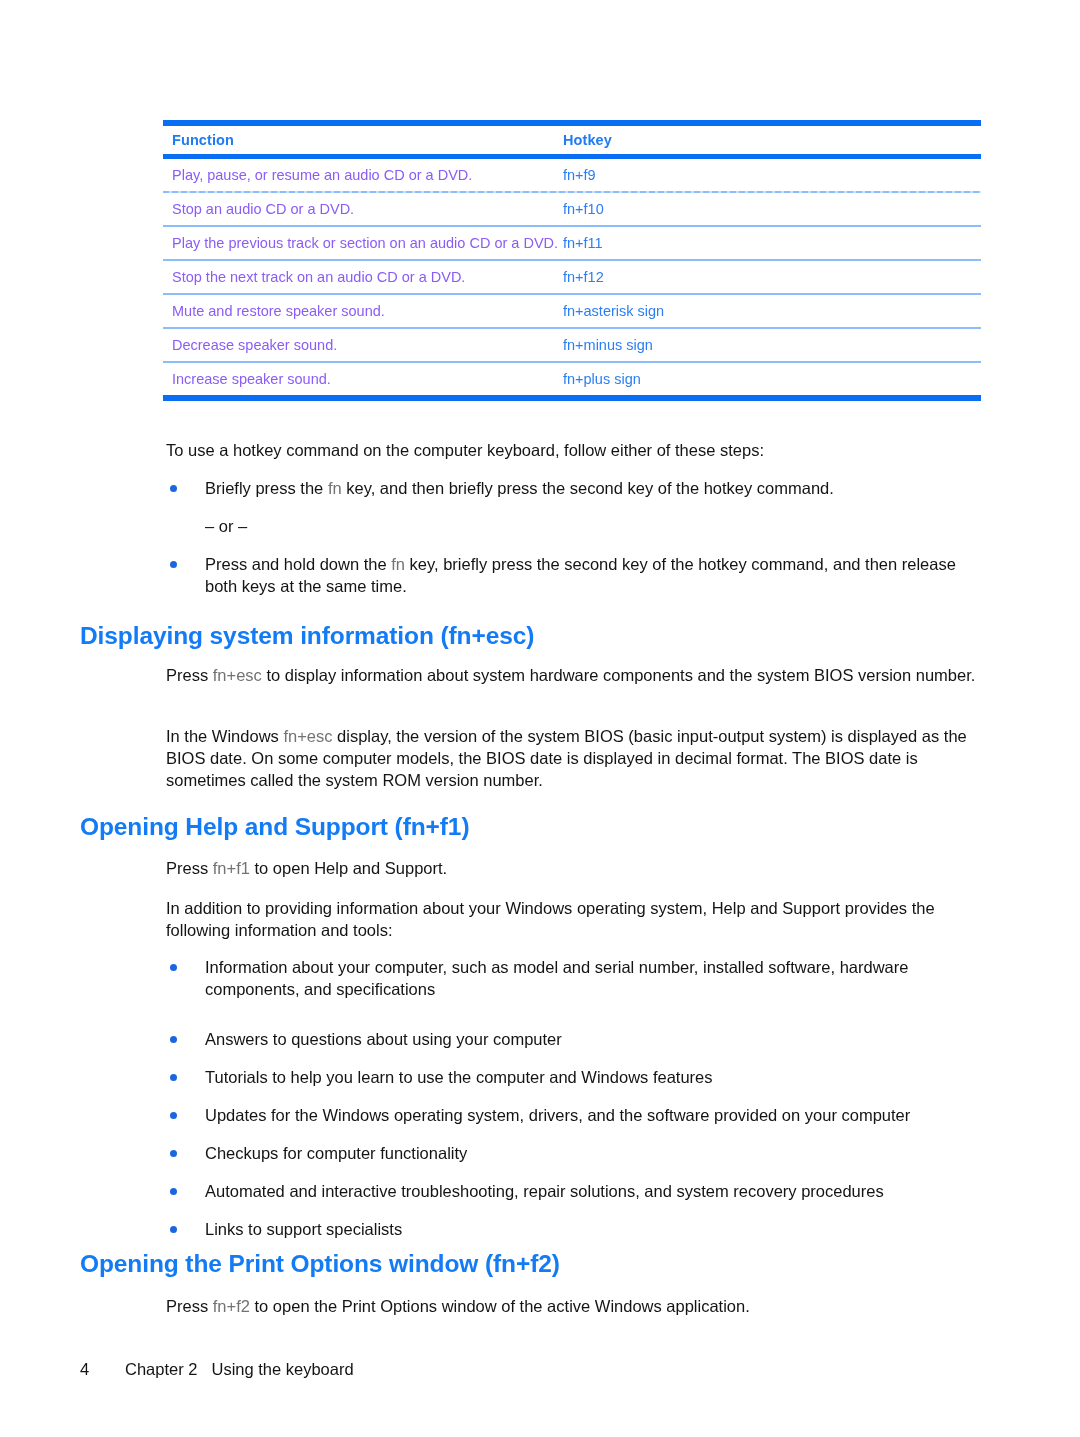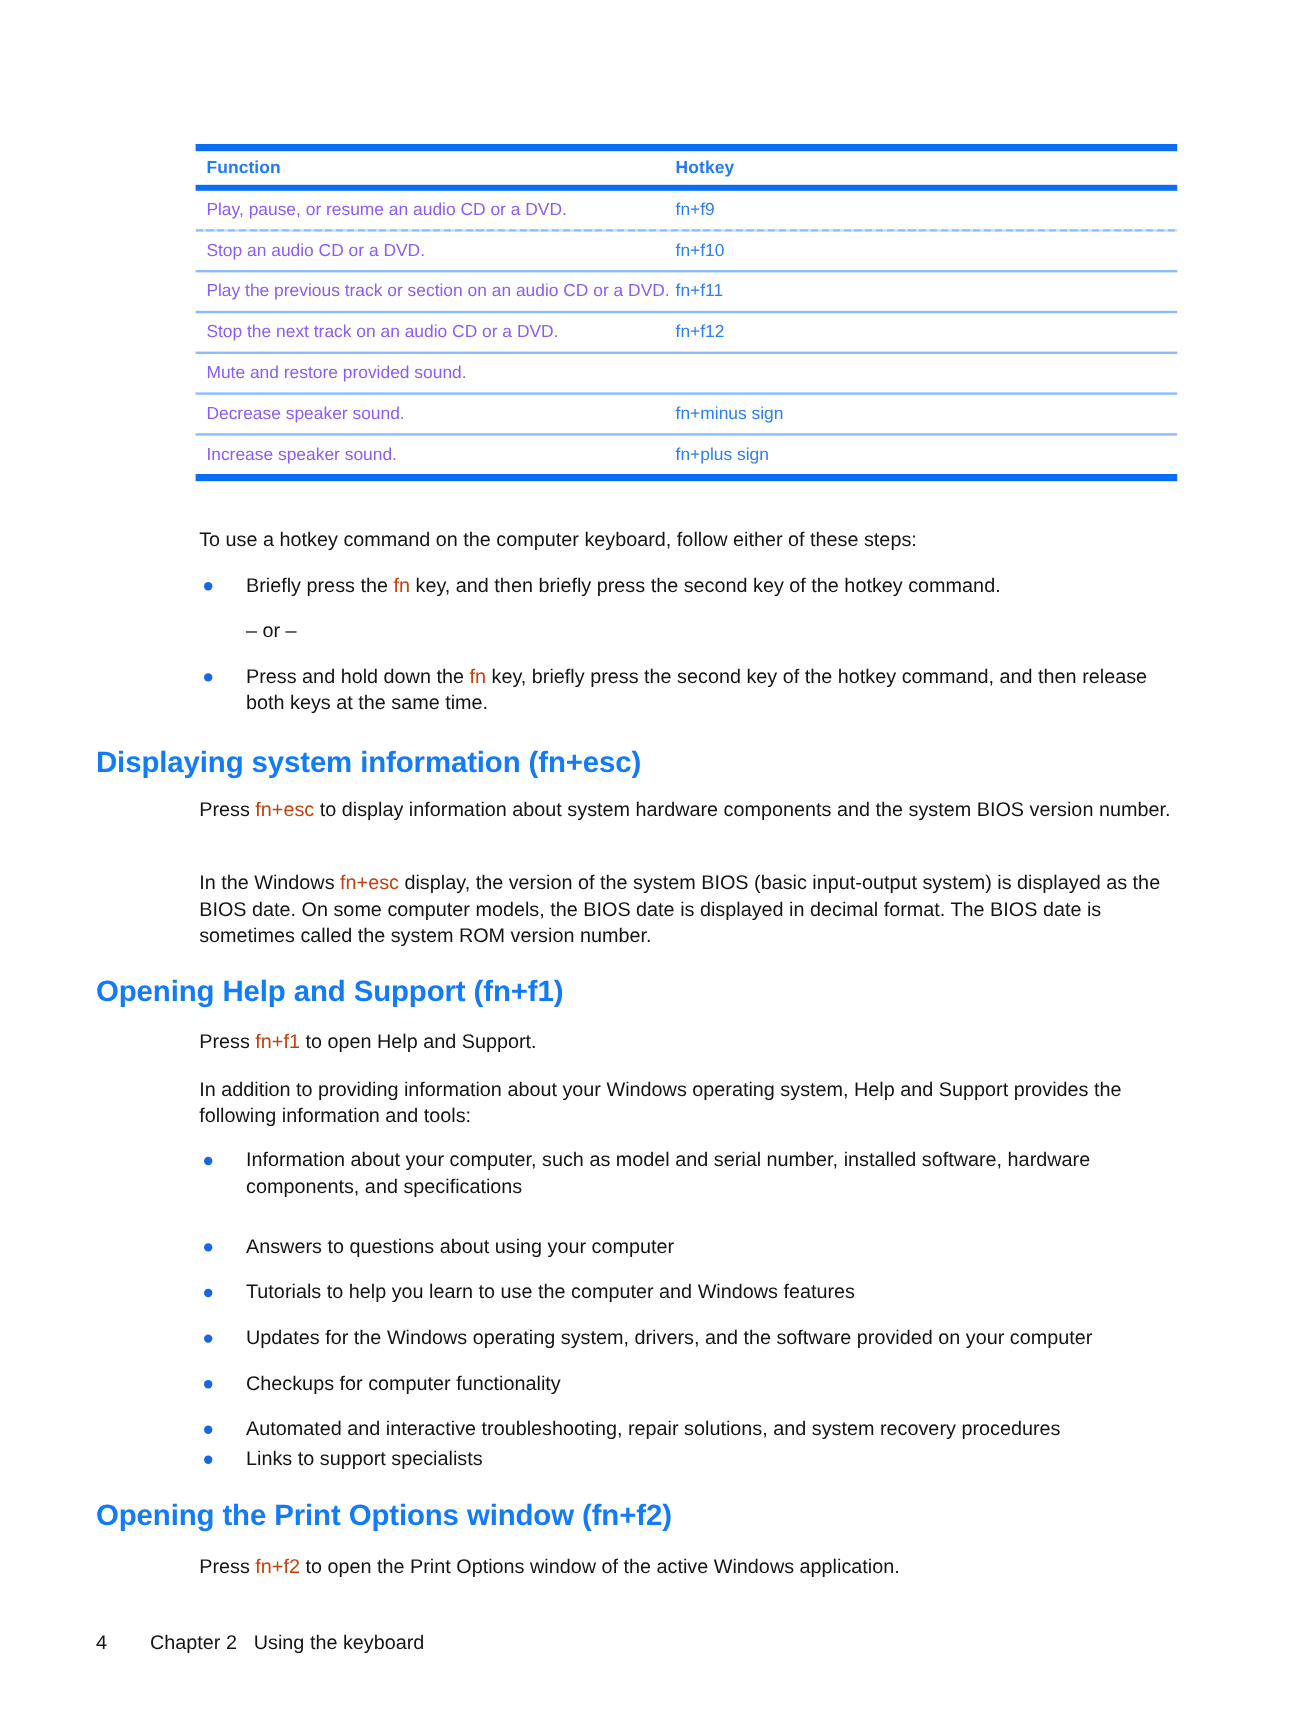--- a/index.html
+++ b/index.html
@@ -131,21 +131,21 @@
     background: #1a66e0;
   }
   .or-line {
     padding-left: 39px;
     font-size: 16.5px;
     line-height: 22px;
     color: #141414;
   }
 
   .kbd {
-    color: #c2410c;
+    color: #737373;
   }
 
   
   .footer {
     position: absolute;
     left: 80px;
     top: 1348px;
     width: 920px;
     font-size: 16.5px;
     color: #141414;
@@ -195,21 +195,22 @@
     </div>
     <div class="rule-row"></div>
 
     <div class="trow">
       <div class="cell-function">Stop the next track on an audio CD or a DVD.</div>
       <div class="cell-hotkey">fn+f12</div>
     </div>
     <div class="rule-row"></div>
 
     <div class="trow">
-      <div class="cell-function">Mute and restore provided sound.</div>
+      <div class="cell-function">Mute and restore speaker sound.</div>
+      <div class="cell-hotkey">fn+asterisk sign</div>
     </div>
     <div class="rule-row"></div>
 
     <div class="trow">
       <div class="cell-function">Decrease speaker sound.</div>
       <div class="cell-hotkey">fn+minus sign</div>
     </div>
     <div class="rule-row"></div>
 
     <div class="trow">
@@ -272,21 +273,21 @@
       <span>Updates for the Windows operating system, drivers, and the software provided on your computer</span>
     </div>
     <div class="bullet-item" style="margin-top:16px;">
       <span class="dot"></span>
       <span>Checkups for computer functionality</span>
     </div>
     <div class="bullet-item" style="margin-top:16px;">
       <span class="dot"></span>
       <span>Automated and interactive troubleshooting, repair solutions, and system recovery procedures</span>
     </div>
-    <div class="bullet-item" style="margin-top:3px;">
+    <div class="bullet-item" style="margin-top:16px;">
       <span class="dot"></span>
       <span>Links to support specialists</span>
     </div>
   </div>
 
   <div class="heading" style="top:1238px;">Opening the Print Options window (fn+f2)</div>
 
   <div class="body-text" style="top:1283px;">
     <span>Press </span><span class="kbd">fn+f2</span><span> to open the Print Options window of the active Windows application.</span>
   </div>

